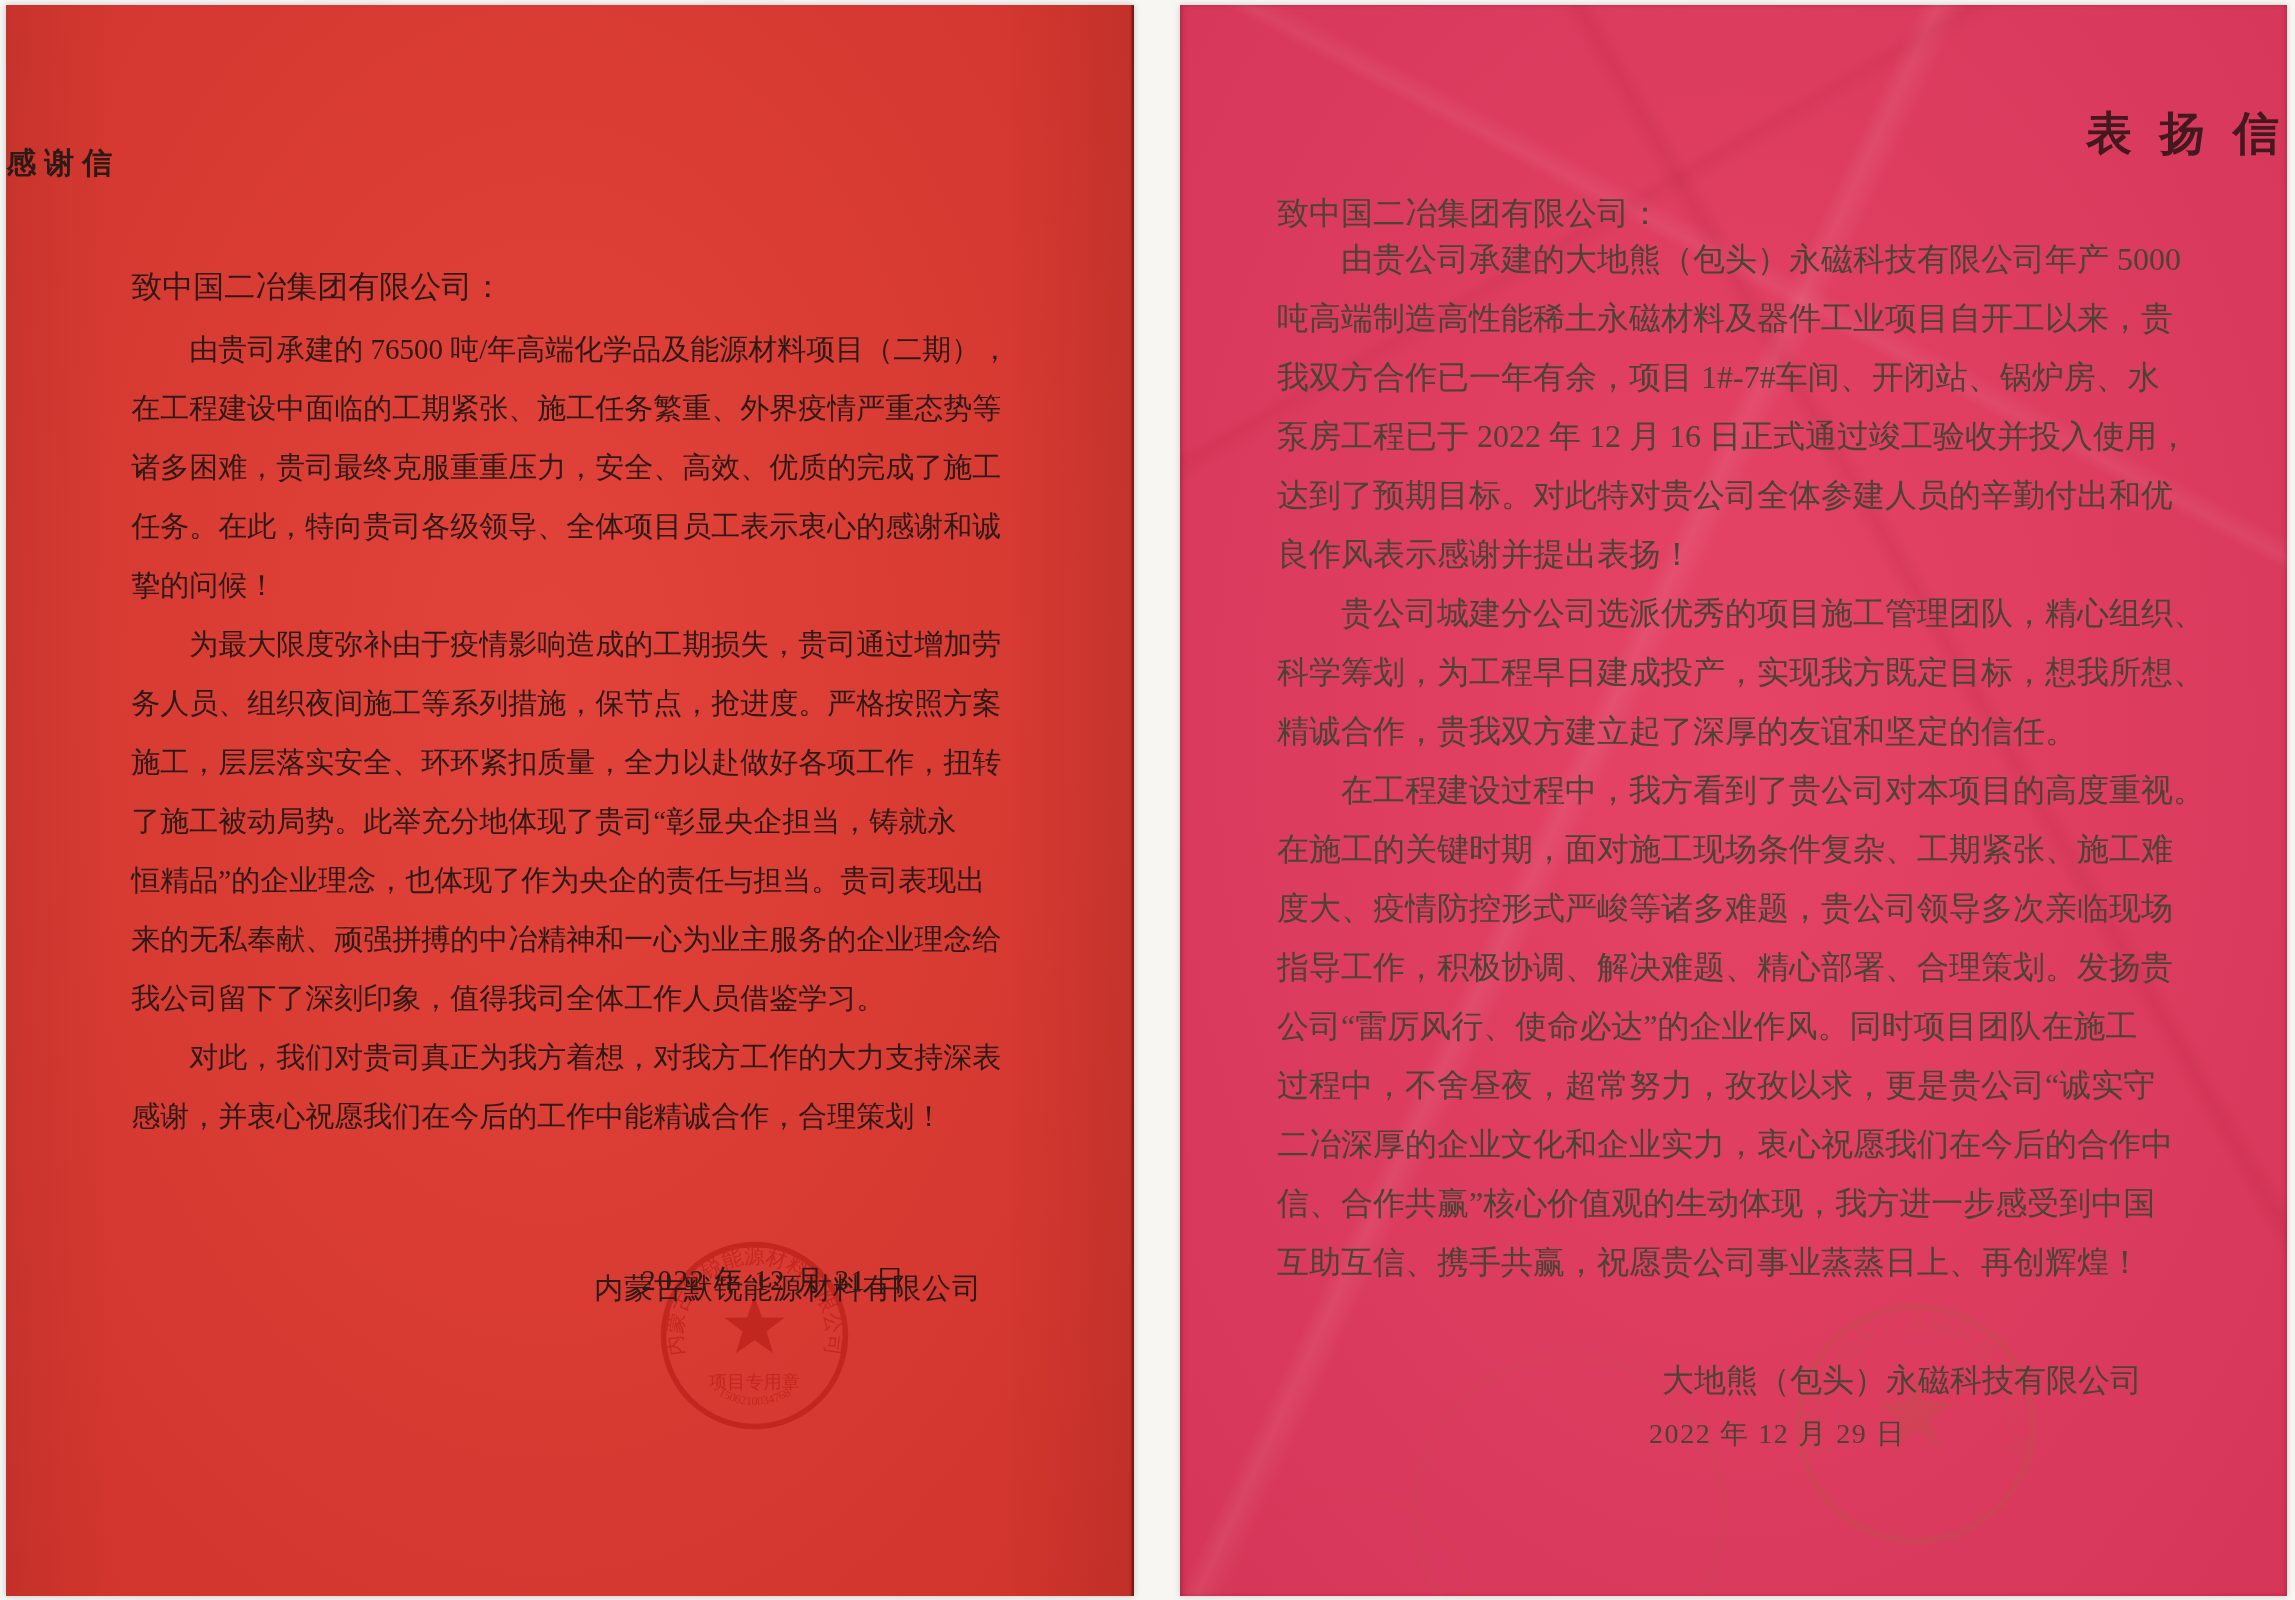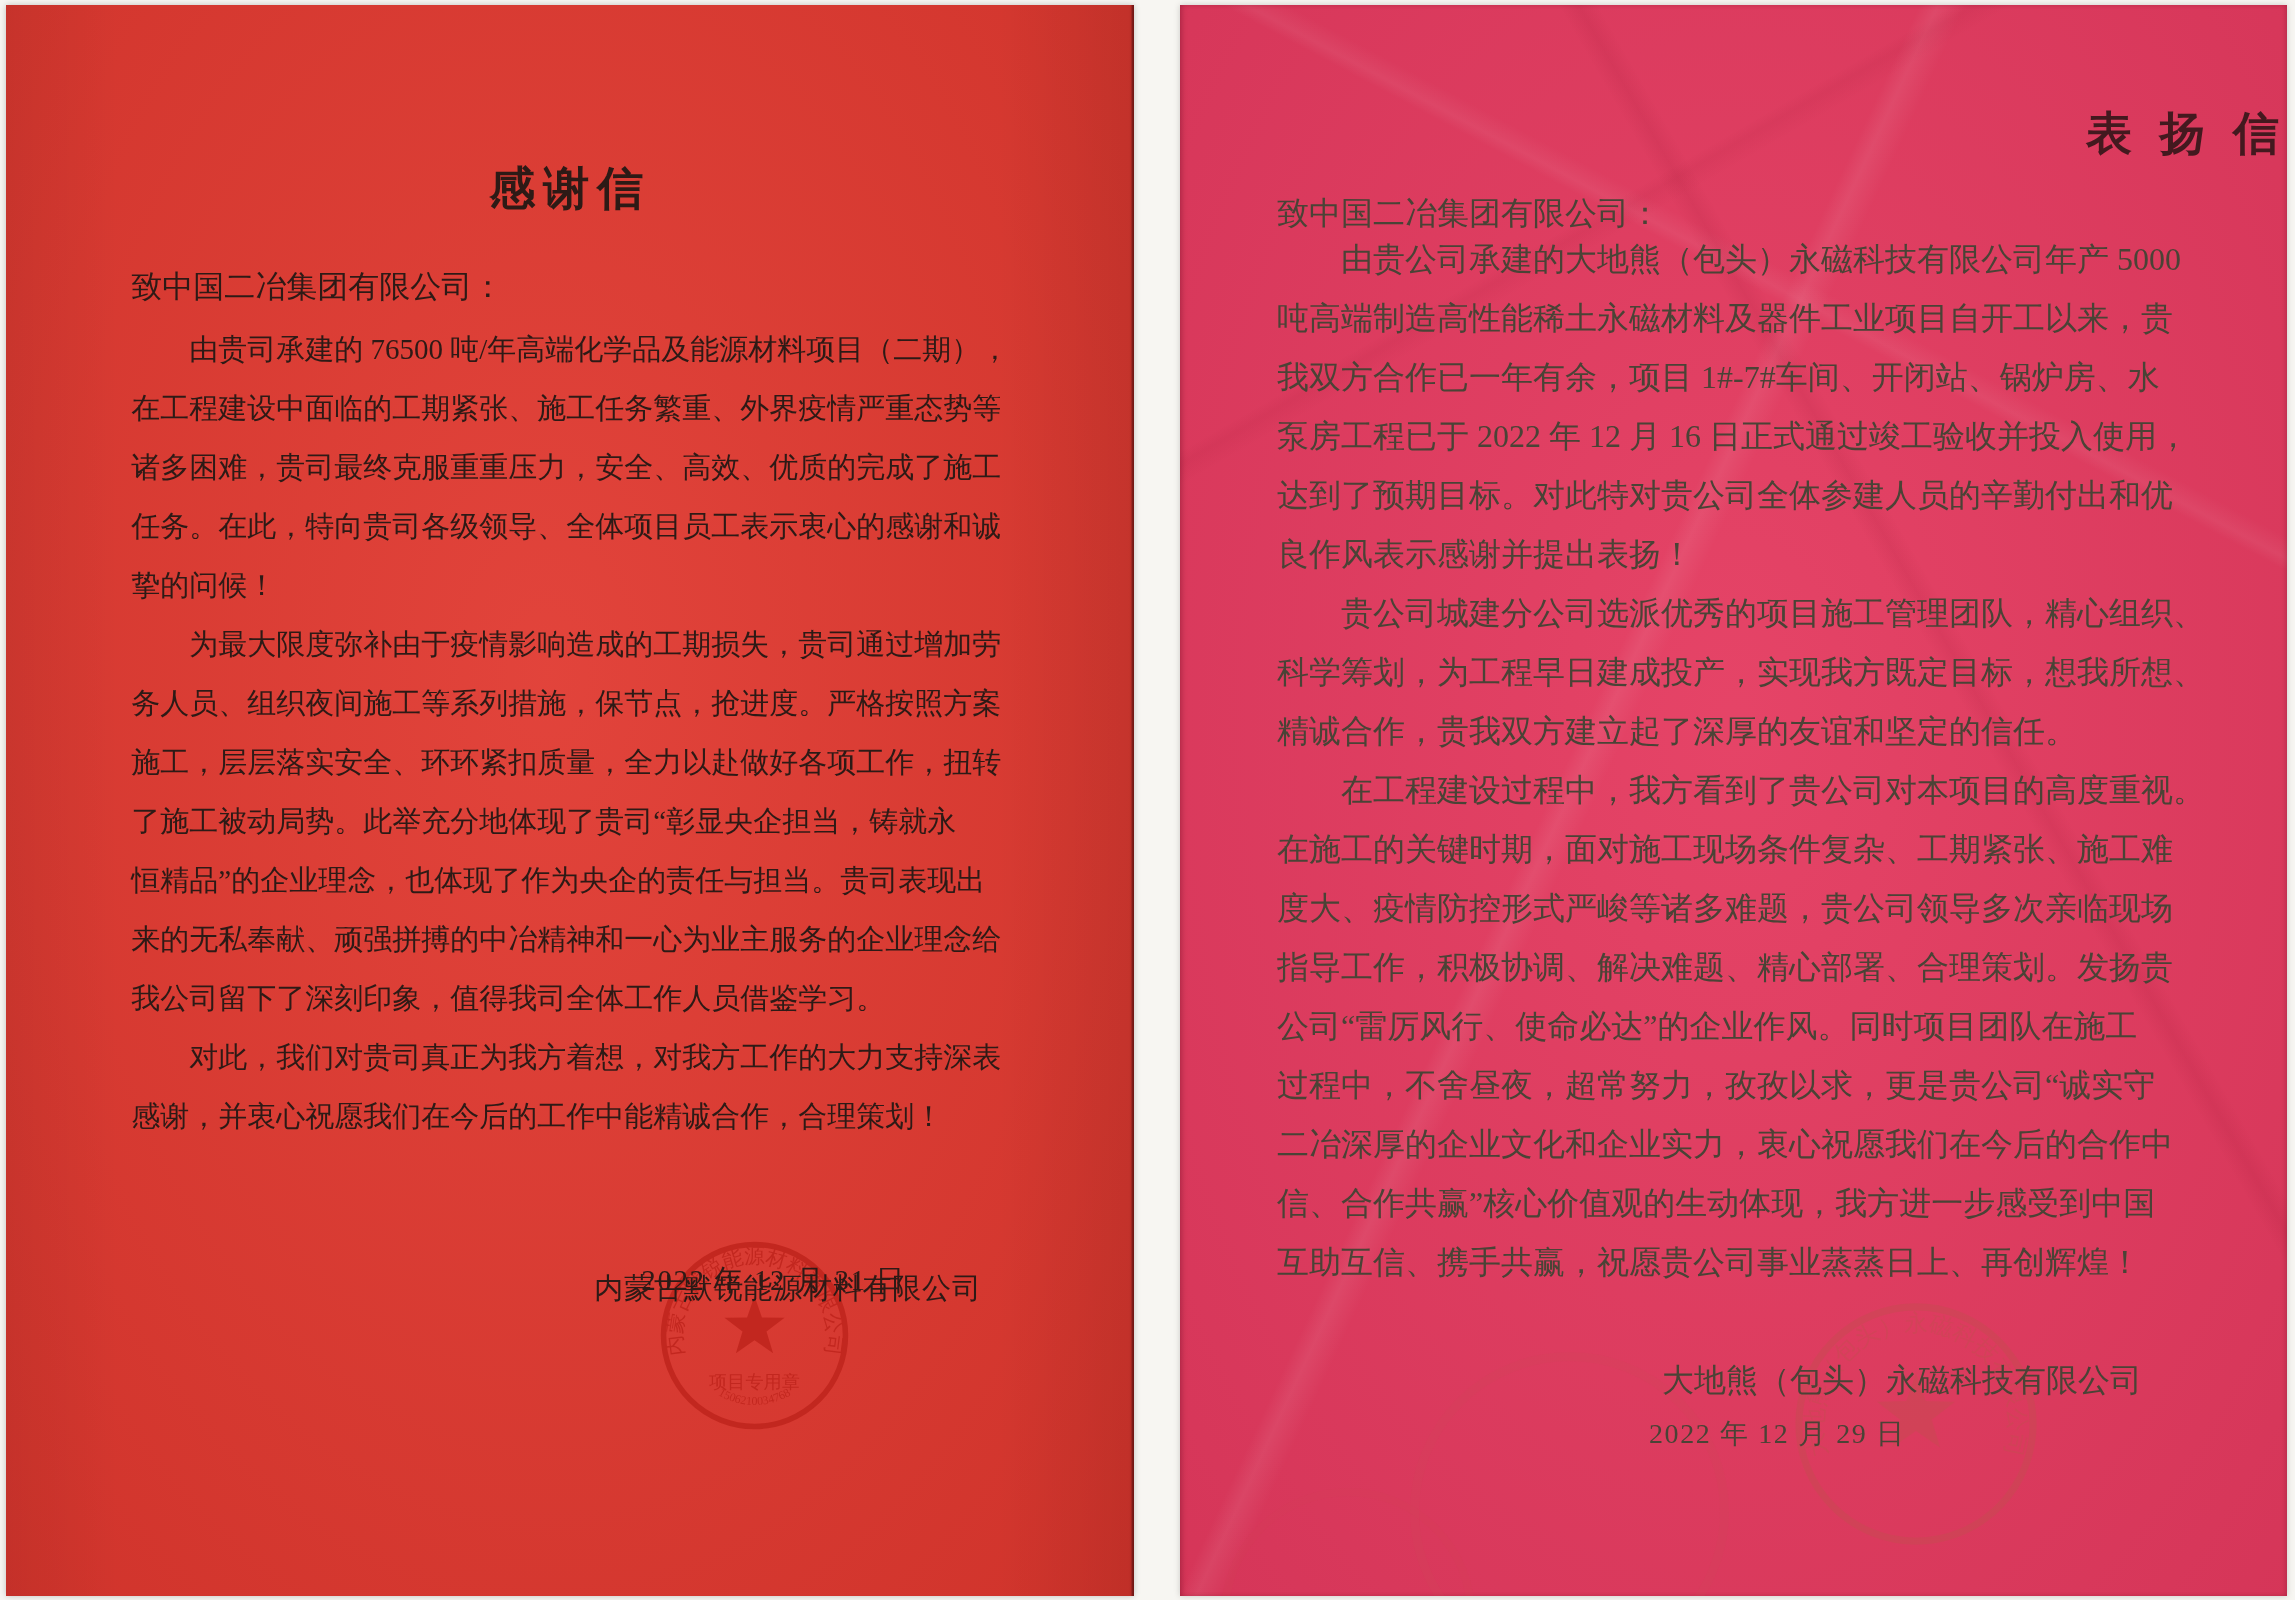--- a/index.html
+++ b/index.html
@@ -10,22 +10,22 @@
 
   
   .page-left{
     left:6.3px;width:1128px;background-color:#e0382f;
     background-image:
       linear-gradient(90deg, rgba(0,0,0,.06), rgba(0,0,0,0) 10%, rgba(0,0,0,0) 88%, rgba(0,0,0,.08)),
       radial-gradient(ellipse at 48% 42%, rgba(255,255,255,.06), rgba(40,0,0,.09));
     box-shadow: inset -4px 0 1.6px -1.6px rgba(50,5,5,.55), 0 0 6.3px rgba(0,0,0,.22);
   }
   .page-left .ink{color:#2d1a16;}
-  .title-l{position:absolute;top:138px;left:0;width:100%;text-align:center;
-    font-size:46px;font-weight:700;letter-spacing:8px;white-space:nowrap;margin-top:15px;}
+  .title-l{position:absolute;top:138px;left:0;width:100%;
+    font-size:30px;font-weight:700;letter-spacing:8px;white-space:nowrap;}
   .salutation-l{position:absolute;top:261px;left:125px;font-size:31px;white-space:nowrap;}
   .body-l{position:absolute;top:315px;left:125px;width:943px;font-size:29px;line-height:59px;}
   .body-l .line{white-space:nowrap;}
   .sig-l{position:absolute;top:1264px;left:588px;font-size:29px;letter-spacing:0.8px;white-space:nowrap;z-index:2;}
   .date-l{position:absolute;top:1256px;left:635px;font-size:29px;letter-spacing:1.6px;white-space:nowrap;z-index:2;}
   .seal-l{position:absolute;left:652px;top:1234px;width:193px;height:193px;opacity:.88;filter:blur(0.3px);z-index:1;}
 
   
   .page-right{
     left:1180px;width:1107px;background-color:#e43a5f;

